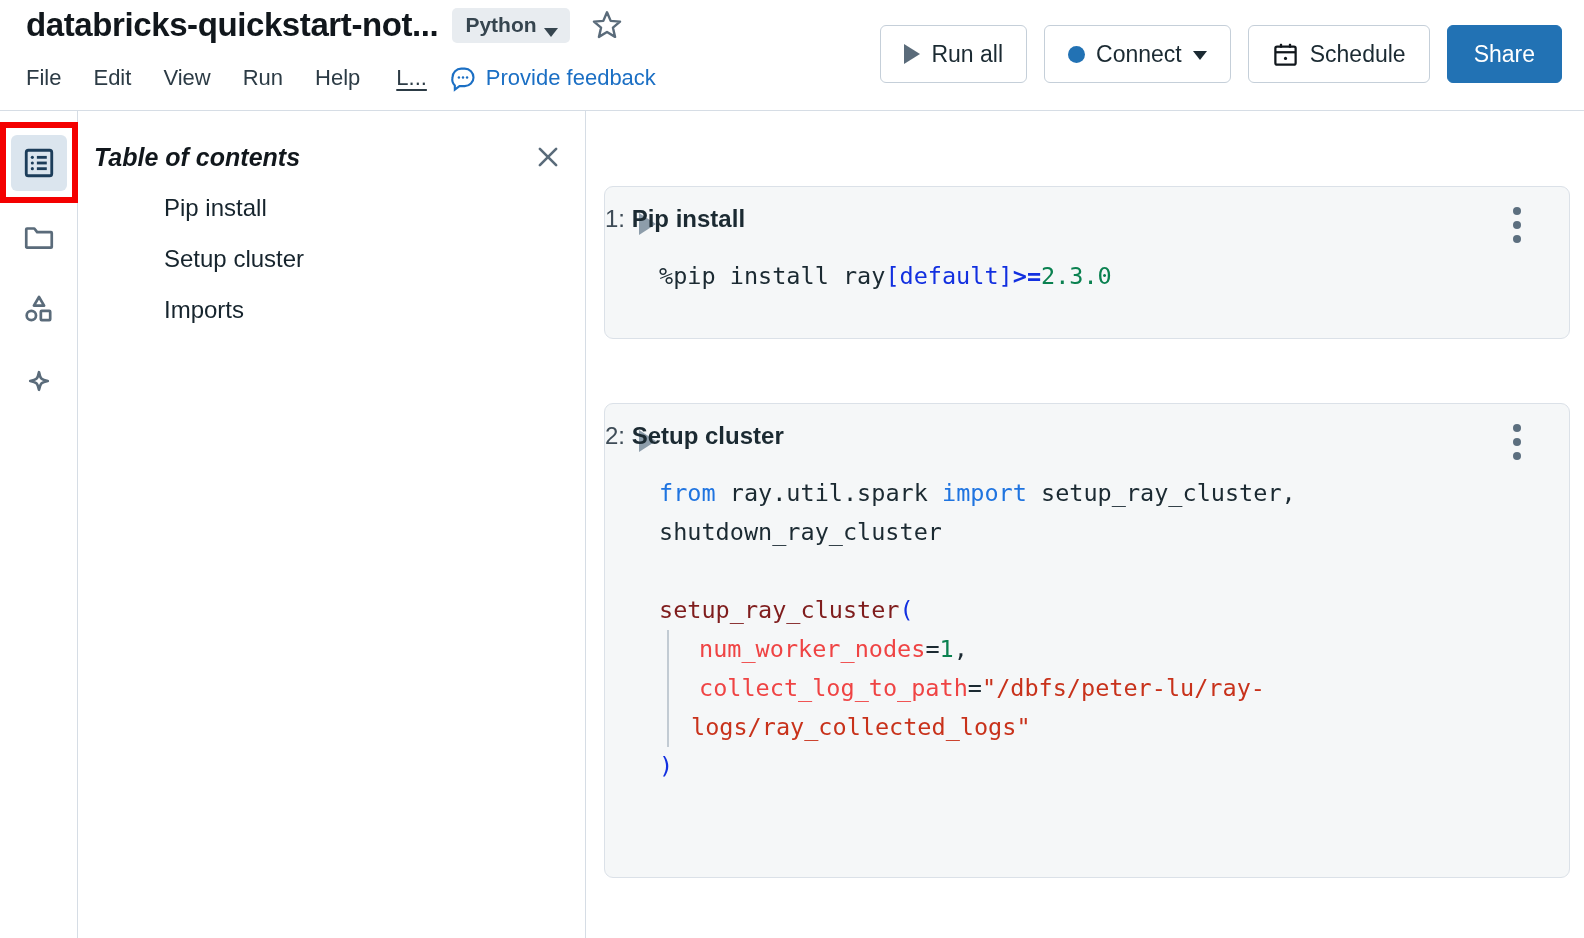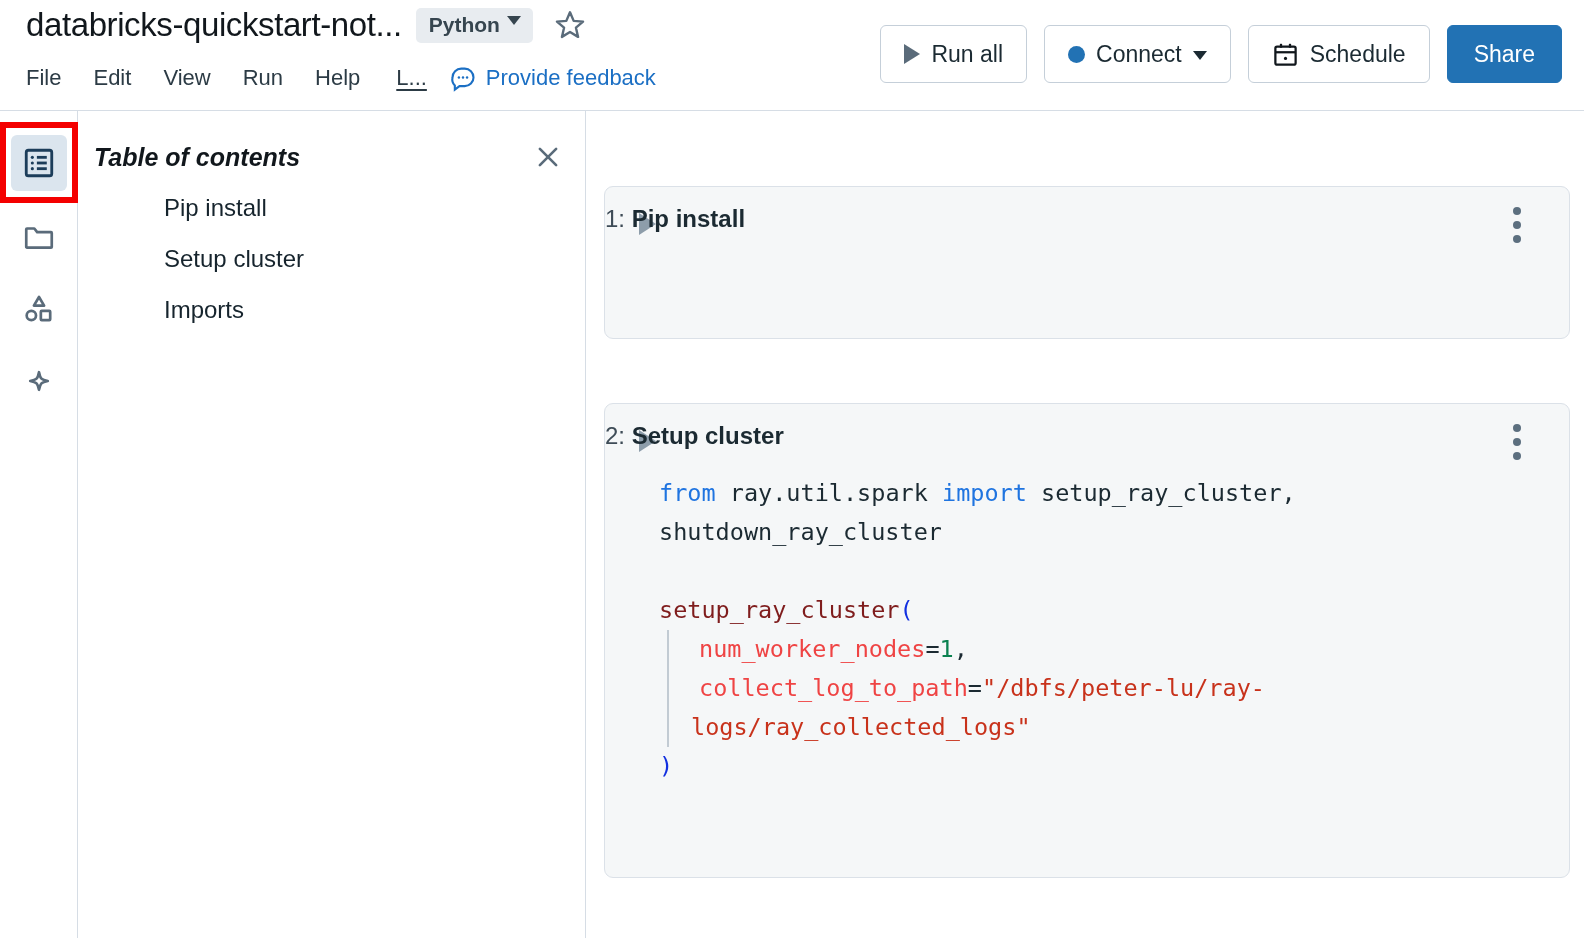--- a/index.html
+++ b/index.html
@@ -28,28 +28,28 @@
   }
   #title-row {
     position: absolute;
     top: 6px; left: 26px;
     display: flex;
     align-items: center;
     gap: 14px;
   }
   #notebook-title {
     font-size: 33px;
-    font-weight: normal;
+    font-weight: bold;
     letter-spacing: -0.4px;
     color: #11171c;
     white-space: nowrap;
   }
   #lang-badge {
     display: flex;
-    align-items: flex-start;
+    align-items: flex-end;
     gap: 7px;
     background: #e8ecf0;
     border-radius: 5px;
     padding: 5px 12px 6px 13px;
     font-size: 21px;
     font-weight: bold;
     color: #36454f;
     cursor: pointer;
   }
   .chev {
@@ -444,20 +444,21 @@
       <div class="cell-label">
         <span>1:</span>
         <b>Pip install</b>
       </div>
       <div class="cell-kebab">
         <span></span>
           <span></span>
           <span></span>
       </div>
     </div>
+    <div class="code"><span>%pip install ray</span><span class="brk">[</span><span class="brk">default</span><span class="brk">]</span><span class="op">&gt;=</span><span class="num">2.3.0</span></div>
   </div>
 
   <div class="cell" id="cell-2">
     <div class="cell-head">
       <div class="cell-run"></div>
       <div class="cell-label">
         <span>2:</span>
         <b>Setup cluster</b>
       </div>
       <div class="cell-kebab">

